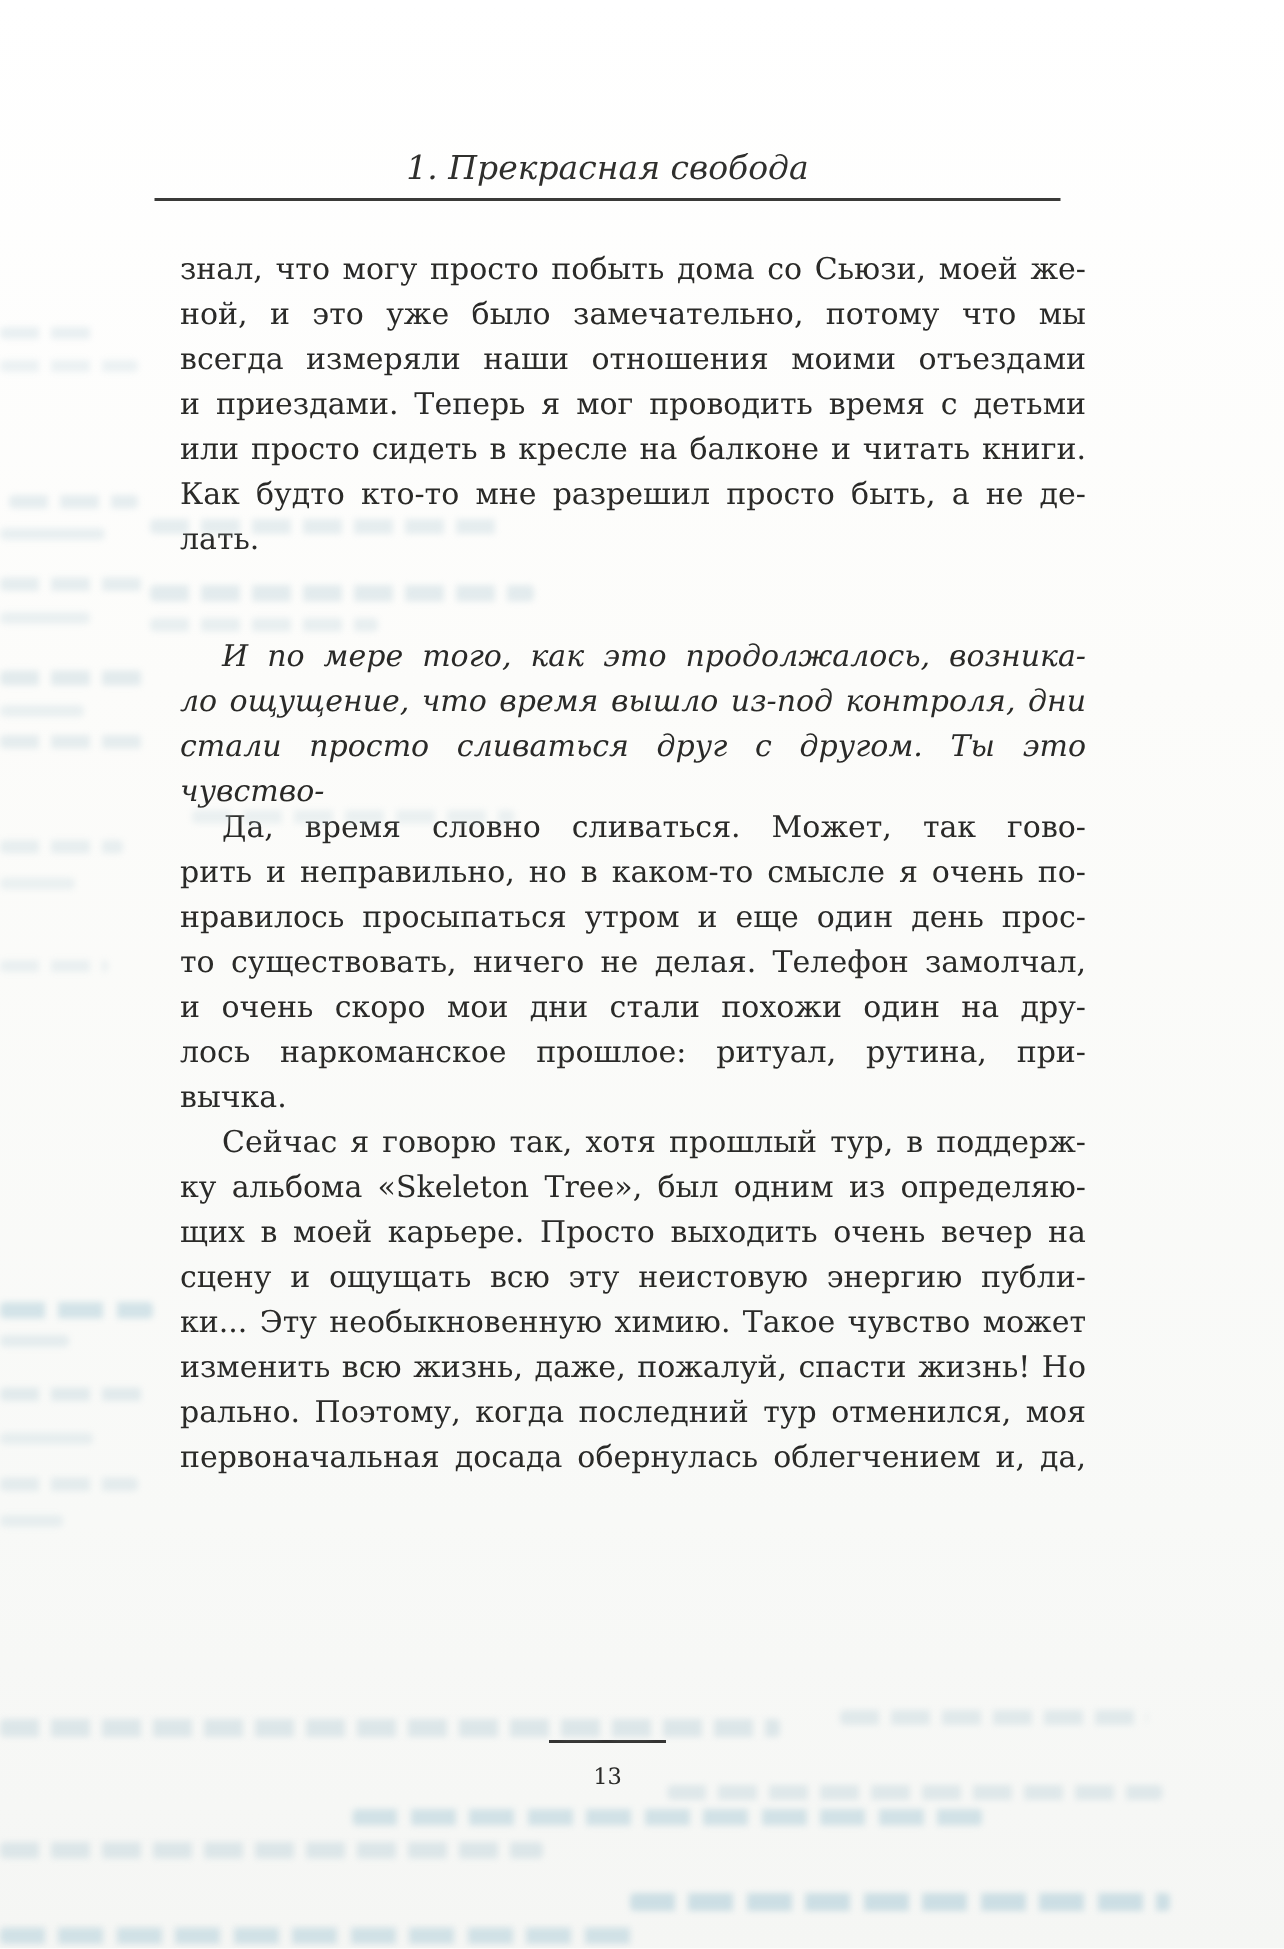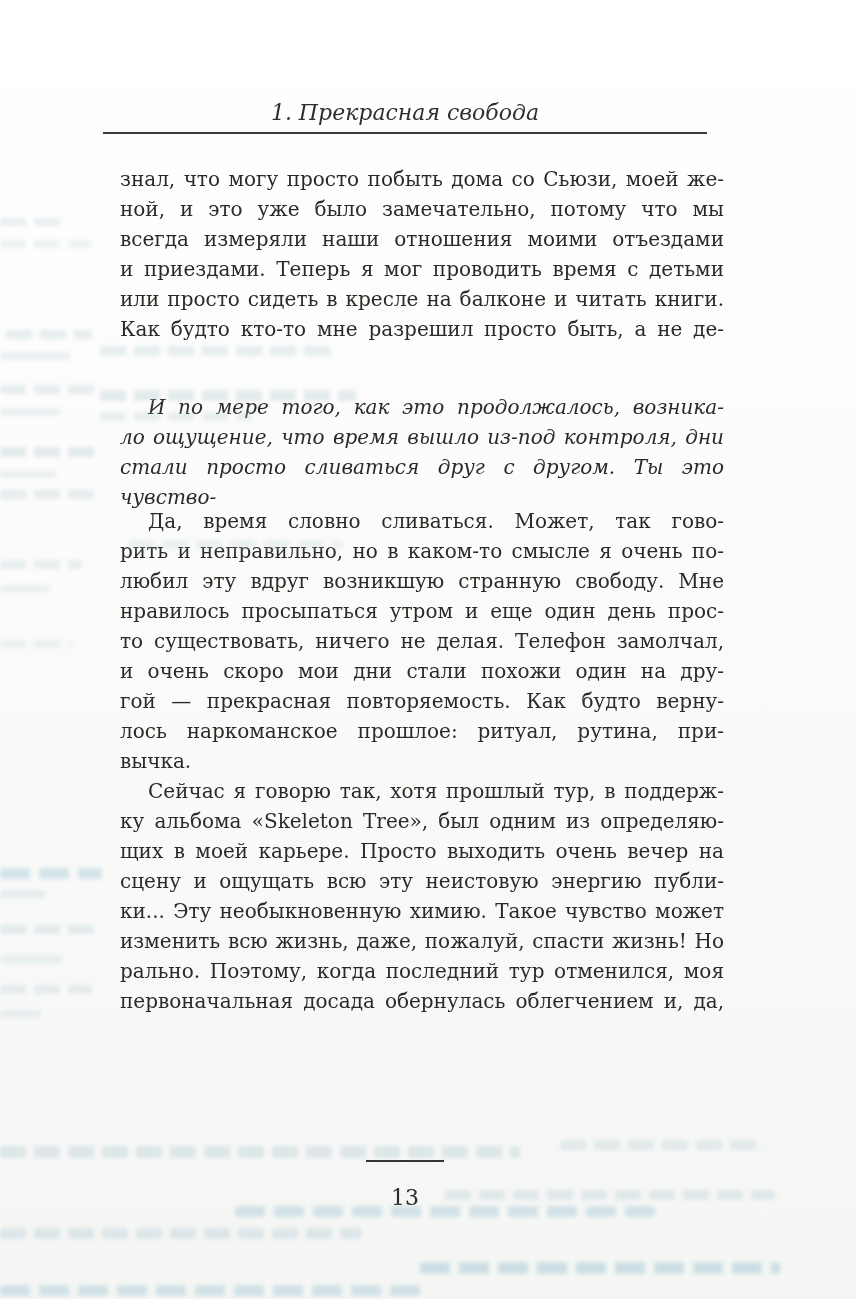--- a/index.html
+++ b/index.html
@@ -78,55 +78,54 @@
     top: 1160px;
     width: 604px;
     text-align: center;
   }
   .footer-rule {
     width: 78px;
     border-top: 2px solid #333331;
     margin: 0 auto;
   }
   .page-num {
-    margin-top: 22px;
-    font-size: 22px;
+    margin-top: 8px;
+    font-size: 15px;
     line-height: 28px;
     color: #2b2b29;
   }
 </style>
 </head>
 <body>
 
 <div class="page">
 
   <div class="running-head">1. Прекрасная свобода</div>
 
   <div class="body-text">
       <div class="para gap-none">
         <div class="line j">знал, что могу просто побыть дома со Сьюзи, моей же-</div>
         <div class="line j">ной, и это уже было замечательно, потому что мы</div>
         <div class="line j">всегда измеряли наши отношения моими отъездами</div>
         <div class="line j">и приездами. Теперь я мог проводить время с детьми</div>
         <div class="line j">или просто сидеть в кресле на балконе и читать книги.</div>
         <div class="line j">Как будто кто-то мне разрешил просто быть, а не де-</div>
+        <div class="line">лать.</div>
       </div>
       <div class="para italic gap-wide">
         <div class="line j ind">И по мере того, как это продолжалось, возника-</div>
         <div class="line j">ло ощущение, что время вышло из-под контроля, дни</div>
         <div class="line j">стали просто сливаться друг с другом. Ты это чувство-</div>
       </div>
       <div class="para gap-narrow">
         <div class="line j ind">Да, время словно сливаться. Может, так гово-</div>
         <div class="line j">рить и неправильно, но в каком-то смысле я очень по-</div>
-        <div class="line j">любил эту вдруг возникшую странную свободу. Мне</div>
         <div class="line j">нравилось просыпаться утром и еще один день прос-</div>
         <div class="line j">то существовать, ничего не делая. Телефон замолчал,</div>
         <div class="line j">и очень скоро мои дни стали похожи один на дру-</div>
-        <div class="line j">гой — прекрасная повторяемость. Как будто верну-</div>
         <div class="line j">лось наркоманское прошлое: ритуал, рутина, при-</div>
         <div class="line">вычка.</div>
       </div>
       <div class="para gap-none">
         <div class="line j ind">Сейчас я говорю так, хотя прошлый тур, в поддерж-</div>
         <div class="line j">ку альбома «Skeleton Tree», был одним из определяю-</div>
         <div class="line j">щих в моей карьере. Просто выходить очень вечер на</div>
         <div class="line j">сцену и ощущать всю эту неистовую энергию публи-</div>
         <div class="line j">ки... Эту необыкновенную химию. Такое чувство может</div>
         <div class="line j">изменить всю жизнь, даже, пожалуй, спасти жизнь! Но</div>

